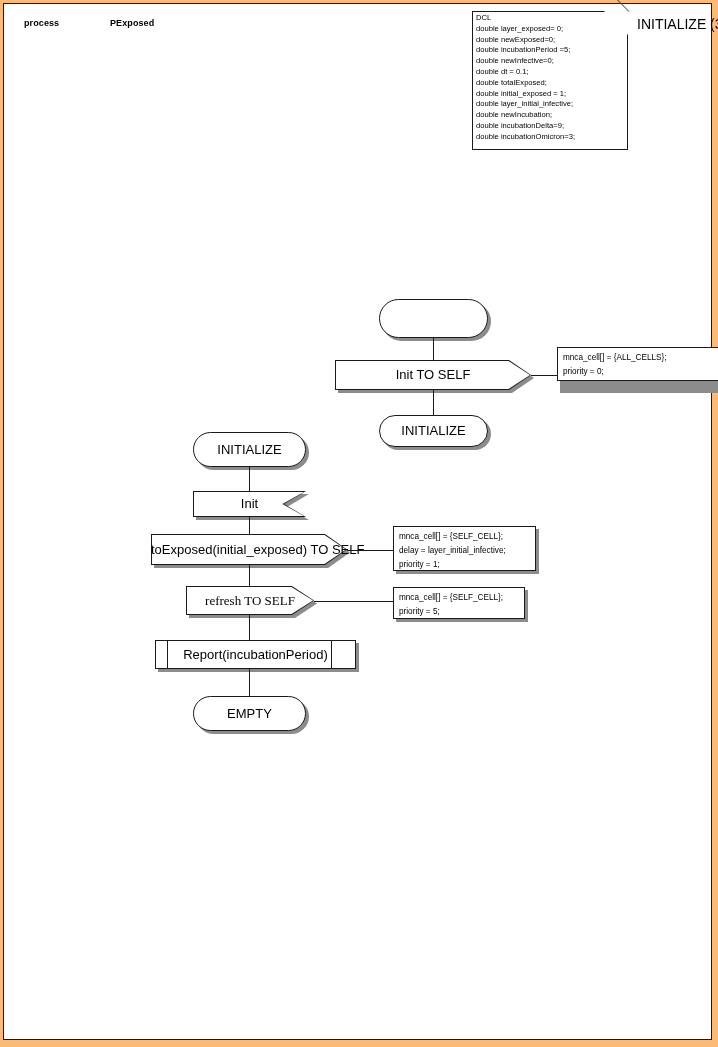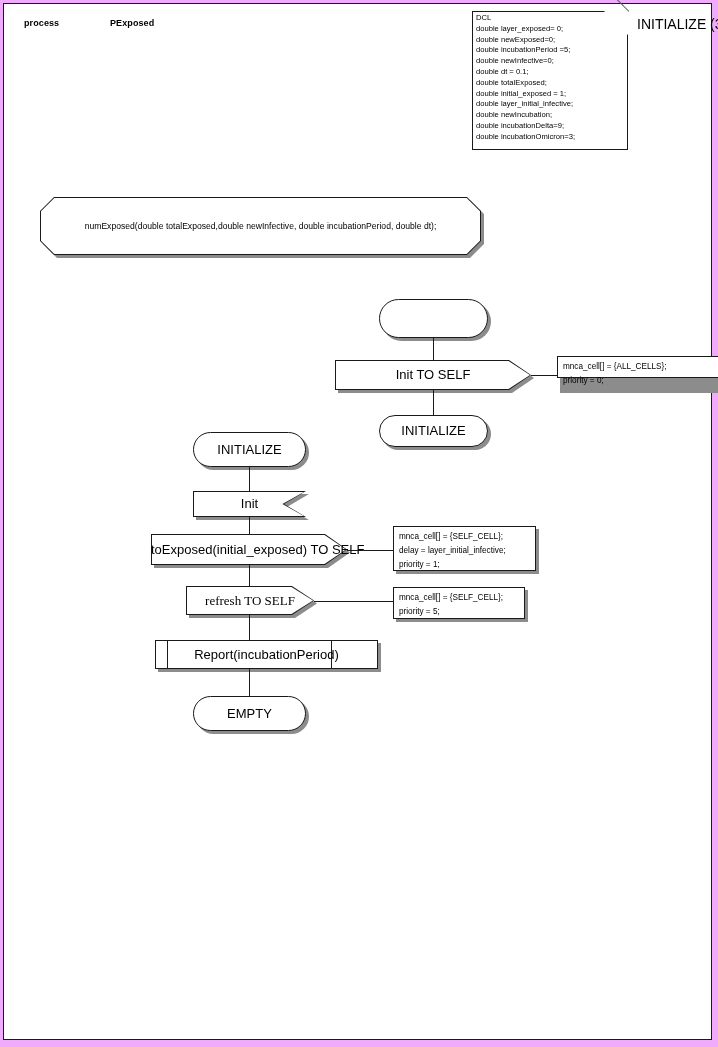--- a/index.html
+++ b/index.html
@@ -7,21 +7,21 @@
     padding: 0;
     background: #ffffff;
   }
   body {
     font-family: "Liberation Sans", sans-serif;
   }
   #page {
     position: relative;
     width: 718px;
     height: 1047px;
-    background: #f0abfc;
+    background: #fdba74;
     overflow: hidden;
   }
   #page-frame {
     position: absolute;
     left: 3px;
     top: 3px;
     width: 709px;
     height: 1037px;
     border: 1px solid #1a1a1a;
     box-sizing: border-box;
@@ -277,46 +277,40 @@
 double newInfective=0;
 double dt = 0.1;
 double totalExposed;
 double initial_exposed = 1;
 double layer_initial_infective;
 double newIncubation;
 double incubationDelta=9;
 double incubationOmicron=3;</div>
   </div>
 
-  <div id="num-exposed">
-    <div class="oct-shadow"></div>
-    <div class="oct-body"></div>
-    <div class="oct-inner"></div>
-    <div class="oct-text">numExposed(double totalExposed,double newInfective, double incubationPeriod, double dt);</div>
-  </div>
 
   <div class="shape state" style="left:379px; top:299px; width:109px; height:39px;">
     <div class="shadow-layer"></div>
     <div class="body-layer"></div>
     <div class="shape-text"></div>
   </div>
 
   <div class="vline" style="left:433px; top:338px; height:22px;"></div>
 
   <div class="shape output" style="left:335px; top:360px; width:196px; height:30px;">
     <div class="shadow-layer"></div>
     <div class="body-layer"></div>
     <div class="body-inner"></div>
     <div class="shape-text">Init TO SELF</div>
   </div>
 
   <div class="hline" style="left:531px; top:375px; width:26px;"></div>
 
   <div class="comment-shadow" style="left:560px; top:359px; width:161px; height:34px;"></div>
-  <div class="comment bracket" style="left:557px; top:356px; width:161px; height:22px;">mnca_cell[] = {ALL_CELLS};
+  <div class="comment bracket" style="left:557px; top:347px; width:161px; height:34px;">mnca_cell[] = {ALL_CELLS};
 priority = 0;</div>
 
   <div class="vline" style="left:433px; top:390px; height:25px;"></div>
 
   <div class="shape state" style="left:379px; top:415px; width:109px; height:32px;">
     <div class="shadow-layer"></div>
     <div class="body-layer"></div>
     <div class="shape-text">INITIALIZE</div>
   </div>
 
@@ -361,21 +355,21 @@
   </div>
 
   <div class="hline" style="left:314px; top:601px; width:79px;"></div>
 
   <div class="comment-shadow" style="left:396px; top:590px; width:132px; height:32px;"></div>
   <div class="comment closed" style="left:393px; top:587px; width:132px; height:32px;">mnca_cell[] = {SELF_CELL};
 priority = 5;</div>
 
   <div class="vline" style="left:249px; top:615px; height:25px;"></div>
 
-  <div class="shape proccall" style="left:155px; top:640px; width:223px; height:29px;border-radius:11px;">
+  <div class="shape proccall" style="left:155px; top:640px; width:201px; height:29px;border-radius:11px;">
     <div class="shadow-layer"></div>
     <div class="body-layer"></div>
     <div class="bar" style="left:12px;"></div>
     <div class="bar" style="left:176px;"></div>
     <div class="shape-text">Report(incubationPeriod)</div>
   </div>
 
   <div class="vline" style="left:249px; top:669px; height:27px;"></div>
 
   <div class="shape state" style="left:193px; top:696px; width:113px; height:35px;">

